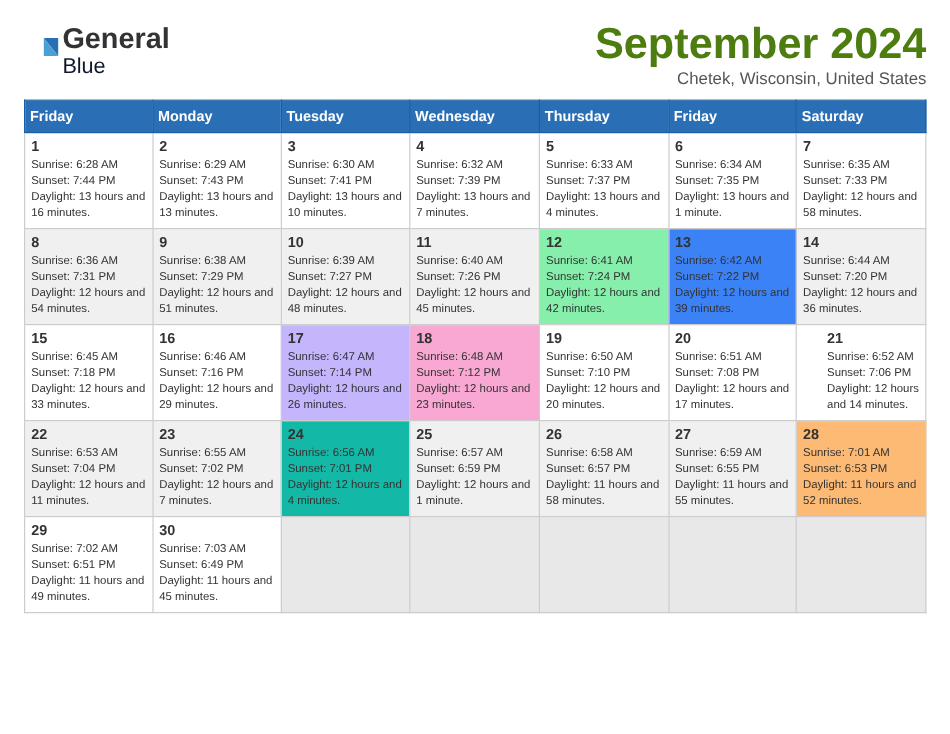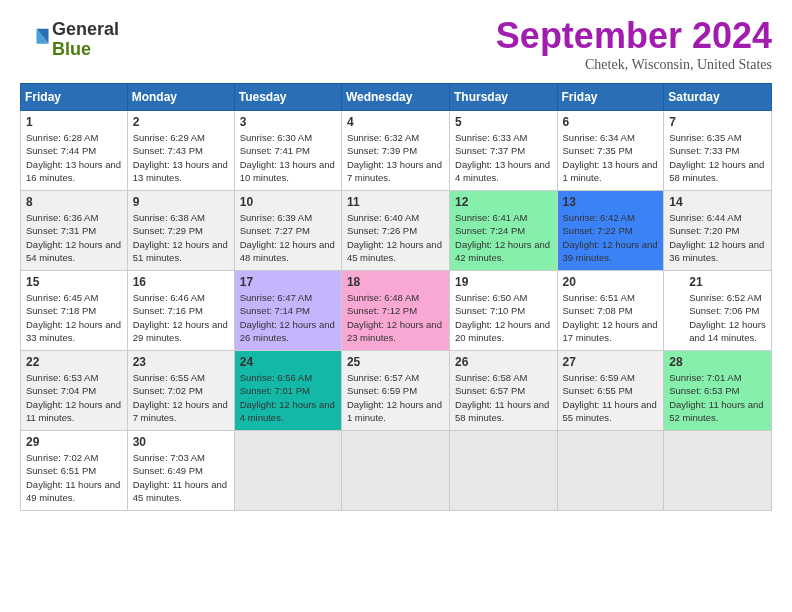--- a/index.html
+++ b/index.html
@@ -20,46 +20,45 @@
       display: flex;
       align-items: center;
       margin-top: 5px;
     }
     .logo-text {
       display: flex;
       flex-direction: column;
       line-height: 1.1;
     }
     .logo-general {
-      font-size: 18px;
+      font-size: 24px;
       font-weight: bold;
       color: #333;
     }
     .logo-blue {
       font-size: 18px;
-      font-weight: bold;
-      color: #4d7c0f;
+      font-weight: normal;
+      color: #0f172a;
     }
     .logo-icon {
       width: 30px;
       height: 30px;
       margin-right: 2px;
     }
     .title-area {
       text-align: right;
     }
     .month-title {
       font-size: 36px;
       font-weight: bold;
-      color: #a21caf;
+      color: #4d7c0f;
     }
     .location {
       font-size: 14px;
       color: #555;
-      font-family: Liberation Serif, serif;
     }
     table {
       width: 100%;
       border-collapse: collapse;
       font-size: 10px;
     }
     th {
       background-color: #2a6fb5;
       color: #fff;
       padding: 6px 4px;
@@ -239,21 +238,21 @@
         <span class="day-info">Sunrise: 6:57 AM<br>Sunset: 6:59 PM<br>Daylight: 12 hours and 1 minute.</span>
       </td>
         <td style="background-color: rgb(240, 240, 240);">
         <span class="day-num">26</span>
         <span class="day-info">Sunrise: 6:58 AM<br>Sunset: 6:57 PM<br>Daylight: 11 hours and 58 minutes.</span>
       </td>
         <td style="background-color: rgb(240, 240, 240);">
         <span class="day-num">27</span>
         <span class="day-info">Sunrise: 6:59 AM<br>Sunset: 6:55 PM<br>Daylight: 11 hours and 55 minutes.</span>
       </td>
-        <td style="background-color: #86efac;">
+        <td style="background-color: #fdba74;">
         <span class="day-num">28</span>
         <span class="day-info">Sunrise: 7:01 AM<br>Sunset: 6:53 PM<br>Daylight: 11 hours and 52 minutes.</span>
       </td>
       </tr>
       <tr class="week-row">
         <td style="background-color: rgb(255, 255, 255);">
         <span class="day-num">29</span>
         <span class="day-info">Sunrise: 7:02 AM<br>Sunset: 6:51 PM<br>Daylight: 11 hours and 49 minutes.</span>
       </td>
         <td style="background-color: rgb(255, 255, 255);">

